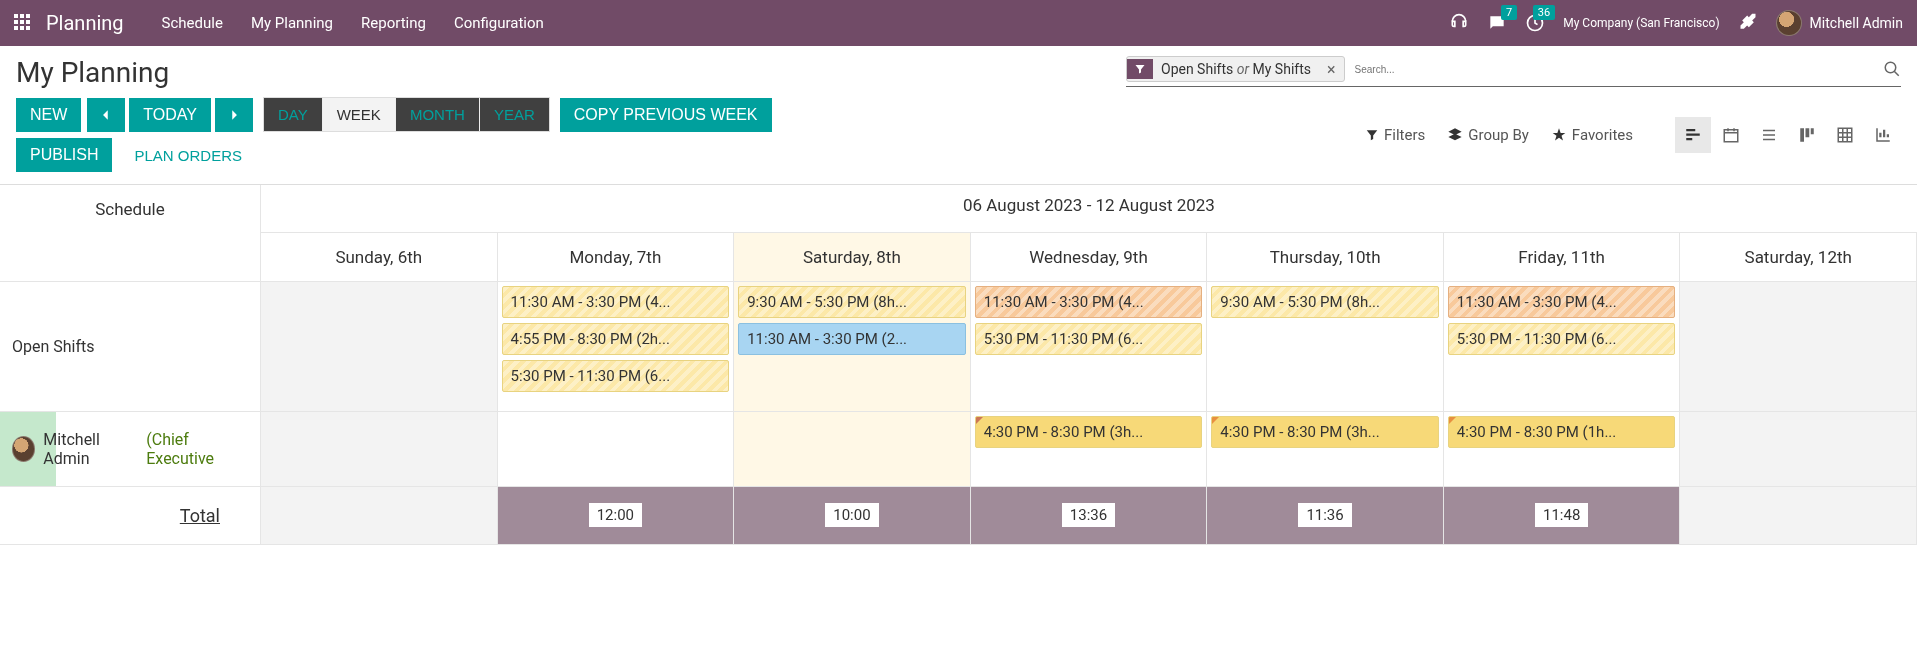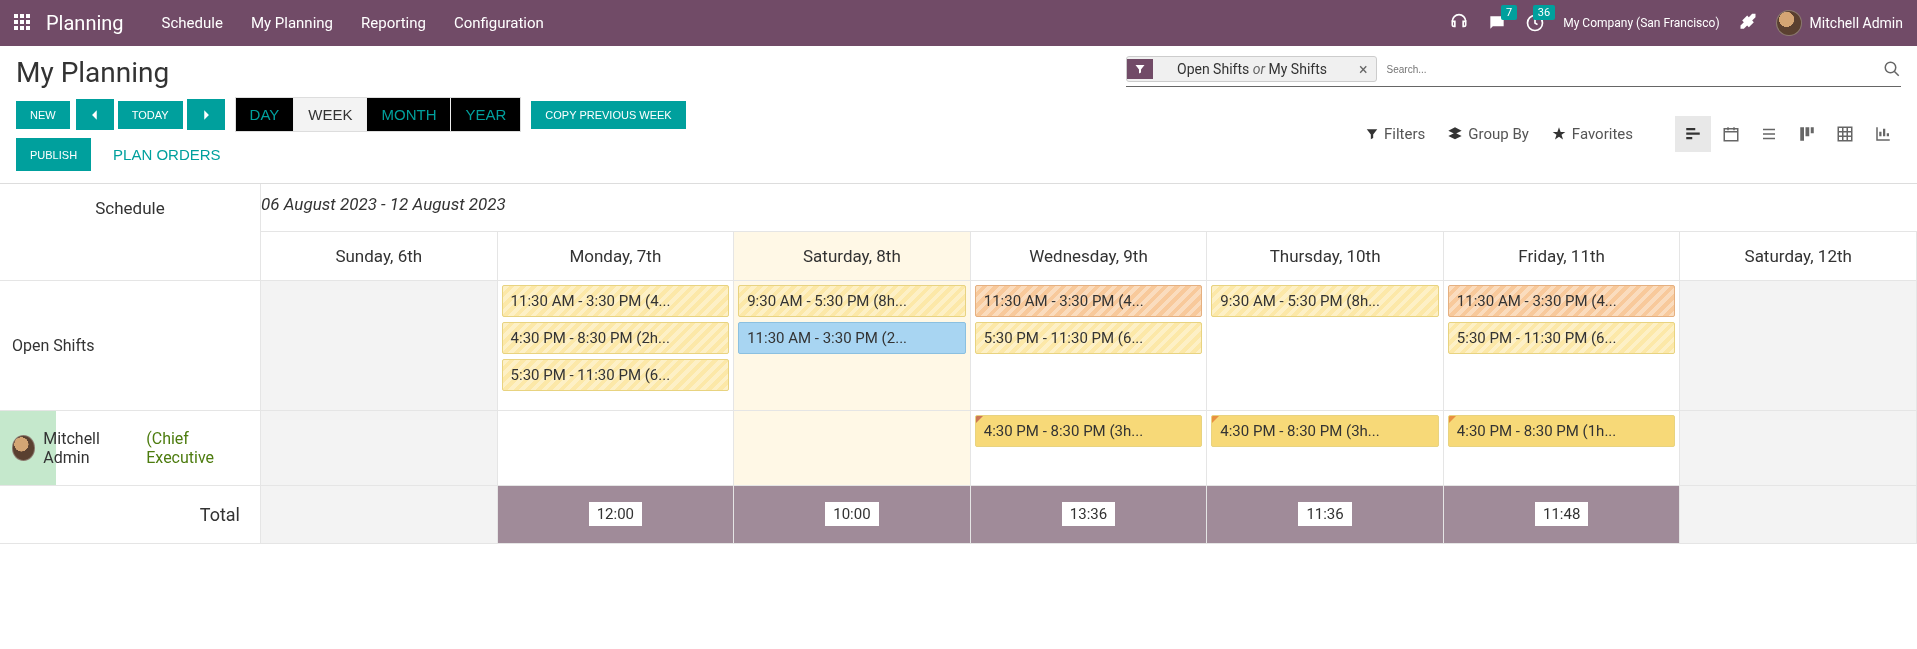--- a/index.html
+++ b/index.html
@@ -19,57 +19,57 @@
 .company-name { font-size: 12px; }
 
 
 .control-panel { padding: 10px 16px 0 16px; }
 .cp-row1 { display: flex; align-items: flex-start; justify-content: space-between; margin-bottom: 8px; }
 .page-title { font-size: 28px; font-weight: 400; color: #333; }
 .search-area { flex: 1; max-width: 775px; margin-left: auto; }
 .search-box { display: flex; align-items: center; border-bottom: 1px solid #666; padding-bottom: 4px; position: relative; }
 .facet { display: inline-flex; align-items: center; background: #f0f0f0; border: 1px solid #ccc; border-radius: 3px; overflow: hidden; margin-right: 6px; font-size: 14px; }
 .facet-icon { background: #714B67; color: #fff; padding: 4px 7px; display: flex; align-items: center; }
-.facet-text { padding: 4px 24px; }
+.facet-text { padding: 4px 8px; }
 .facet-text em { font-style: italic; color: #666; }
 .facet-remove { padding: 0 8px; cursor: pointer; color: #666; font-size: 16px; }
 .search-input { flex: 1; border: none; outline: none; font-size: 10px; padding: 4px; background: transparent; }
 .search-icon { color: #666; cursor: pointer; }
 
 
 .cp-row2 { display: flex; align-items: center; justify-content: space-between; flex-wrap: wrap; gap: 12px; }
 .btn-group-left { display: flex; flex-wrap: wrap; gap: 6px; align-items: center; }
 .btn-row { display: flex; gap: 0; align-items: center; flex-wrap: wrap; }
-.btn { background: #00A09D; color: #fff; border: none; padding: 8px 14px; font-size: 11px; cursor: pointer; text-align: right; }
+.btn { background: #00A09D; color: #fff; border: none; padding: 8px 14px; font-size: 16px; cursor: pointer; text-align: right; }
 .btn.icon-only { padding: 8px 12px; }
 .btn-group-scale { display: inline-flex; margin-left: 10px; border: 1px solid #ddd; }
-.scale-btn { background: #000000; border: none; padding: 8px 14px; font-size: 15px; color: #00A09D; cursor: pointer; border-right: 1px solid #eee; }
+.scale-btn { background: #404040; border: none; padding: 8px 14px; font-size: 15px; color: #00A09D; cursor: pointer; border-right: 1px solid #eee; }
 .scale-btn:last-child { border-right: none; }
 .scale-btn.active { background: #f3f3f3; color: #333; }
 .btn-copy { margin-left: 10px; }
 .btn-secondary-row { display: flex; gap: 0; }
 .btn-secondary { background: #fff; color: #00A09D; border: none; padding: 8px 22px; font-size: 15px; cursor: pointer; }
 .btn-publish { background: #00A09D; color: #fff; }
 
 .cp-right { display: flex; align-items: center; gap: 22px; }
 .search-option { color: #555; cursor: pointer; display: flex; align-items: center; gap: 5px; font-size: 15px; }
 .view-switcher { display: flex; gap: 2px; margin-left: 20px; }
 .view-btn { width: 36px; height: 36px; background: #fff; border: none; display: flex; align-items: center; justify-content: center; cursor: pointer; color: #666; font-size: 17px; }
 .view-btn.active { background: #e8e8e8; color: #333; }
 
 
 .gantt { border-top: 1px solid #ddd; margin-top: 12px; display: flex; flex-direction: column; }
-.gantt-header-range { text-align: left; font-size: 17px; padding: 10px 0; border-bottom: 1px solid #ddd; font-style: italic; }
+.gantt-header-range { text-align: center; font-size: 17px; padding: 10px 0; border-bottom: 1px solid #ddd; }
 .gantt-grid { display: grid; grid-template-columns: 261px repeat(7, 1fr); }
 .gantt-grid > div { border-right: 1px solid #e5e5e5; border-bottom: 1px solid #e5e5e5; }
 .corner-cell { display: flex; align-items: center; justify-content: center; font-size: 17px; padding: 14px; }
 .day-header { text-align: center; padding: 14px 4px; font-size: 17px; }
 .day-header.today { background: #FFF8E6; }
 .row-label { padding: 18px 12px; font-size: 16px; display: flex; align-items: center; gap: 8px; }
-.row-label.total { text-align: right; justify-content: flex-end; font-size: 18px; padding-right: 20px; }
+.row-label.total { text-align: right; justify-content: flex-end; font-size: 18px; padding-right: 40px; text-decoration: underline; }
 .row-label .avatar { width: 26px; height: 26px; }
 .role-text { color: #4d7c0f; }
 .cell { min-height: 48px; padding: 4px; position: relative; }
 .cell.weekend { background: #f3f3f3; }
 .cell.today { background: #FFF8E6; }
 .cell.open-shifts { min-height: 130px; }
 .pill { background: #FCE8A8; border: 1px solid #e8d380; padding: 6px 8px; margin-bottom: 5px; font-size: 15px; border-radius: 2px; cursor: pointer; white-space: nowrap; overflow: hidden; text-overflow: ellipsis; background-image: repeating-linear-gradient(-45deg, rgba(255,255,255,0.35) 0 4px, transparent 4px 8px); }
 .pill.orange { background: #F8C99B; border-color: #e5b080; background-image: repeating-linear-gradient(-45deg, rgba(255,255,255,0.35) 0 4px, transparent 4px 8px); }
 .pill.blue { background: #A8D5F2; border-color: #8bc0e0; background-image: none; }
 .pill.solid { background-image: none; background: #F7D978; position: relative; }
@@ -270,21 +270,21 @@
     <div class="day-header today">Saturday, 8th</div>
     <div class="day-header">Wednesday, 9th</div>
     <div class="day-header">Thursday, 10th</div>
     <div class="day-header">Friday, 11th</div>
     <div class="day-header">Saturday, 12th</div>
 
     <div class="row-label">Open Shifts</div>
     <div class="cell weekend open-shifts"></div>
     <div class="cell open-shifts">
       <div class="pill">11:30 AM - 3:30 PM (4...</div>
-      <div class="pill">4:30 PM - 8:30 PM (2h...</div>
+      <div class="pill">4:55 PM - 8:30 PM (2h...</div>
       <div class="pill">5:30 PM - 11:30 PM (6...</div>
     </div>
     <div class="cell today open-shifts">
       <div class="pill">9:30 AM - 5:30 PM (8h...</div>
       <div class="pill blue">11:30 AM - 3:30 PM (2...</div>
     </div>
     <div class="cell open-shifts">
       <div class="pill orange">11:30 AM - 3:30 PM (4...</div>
       <div class="pill">5:30 PM - 11:30 PM (6...</div>
     </div>

